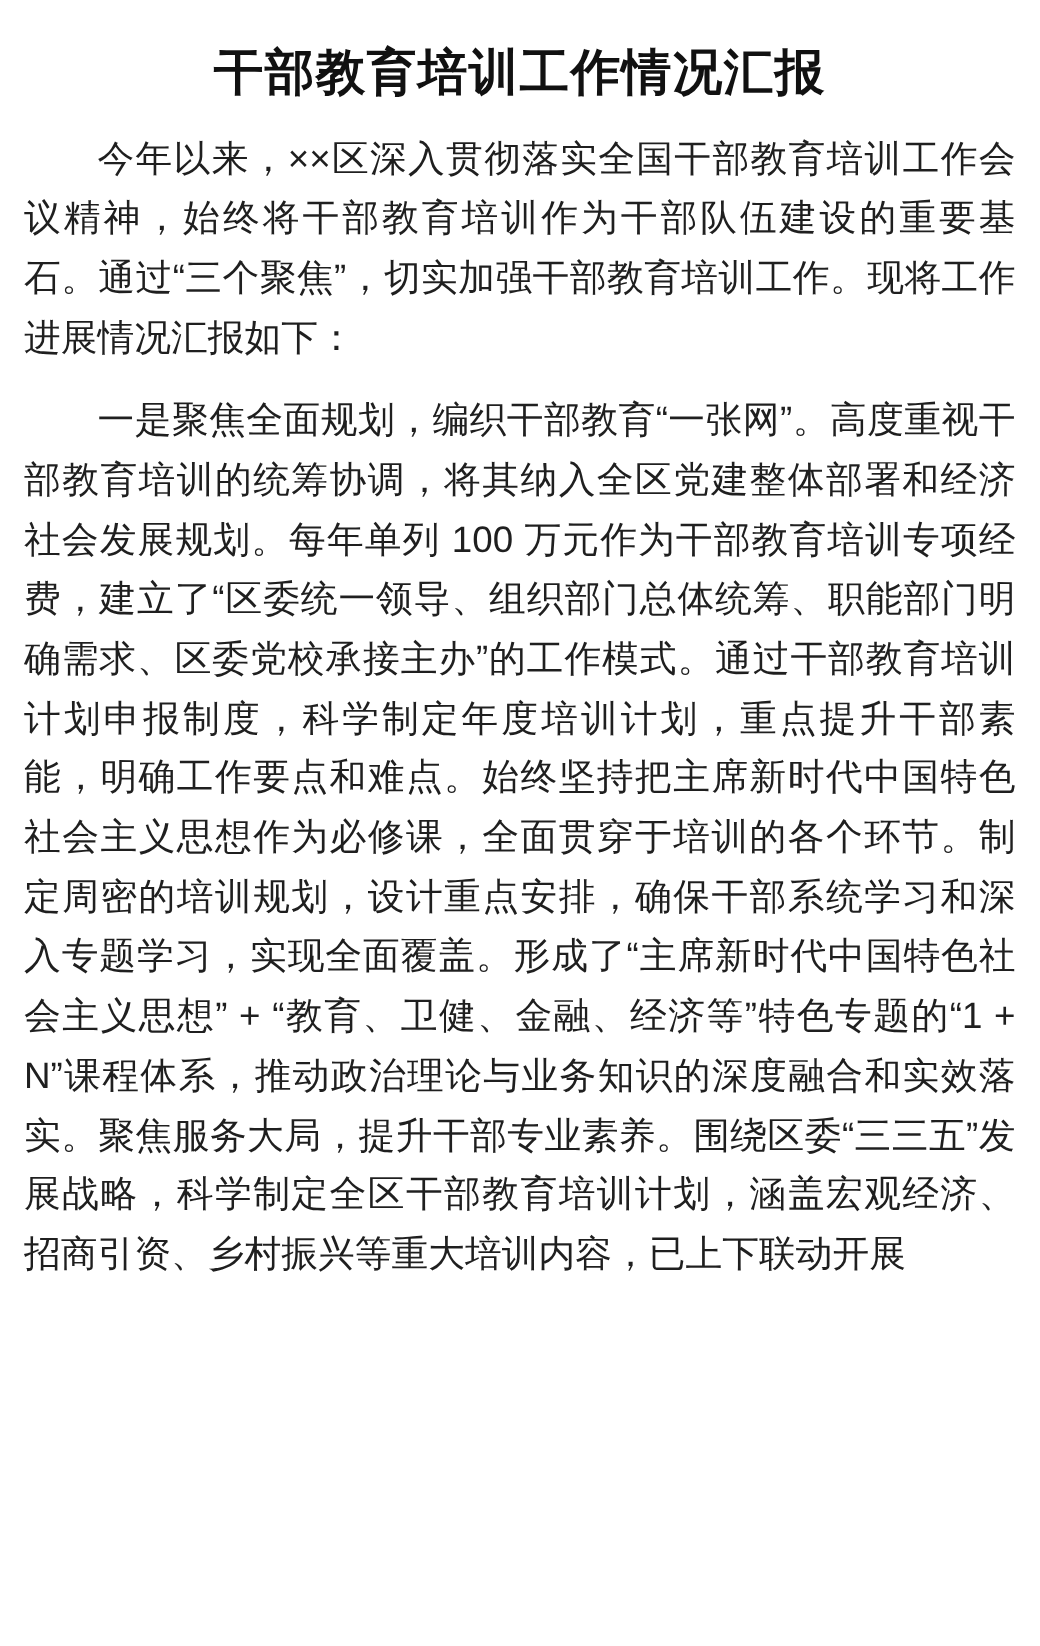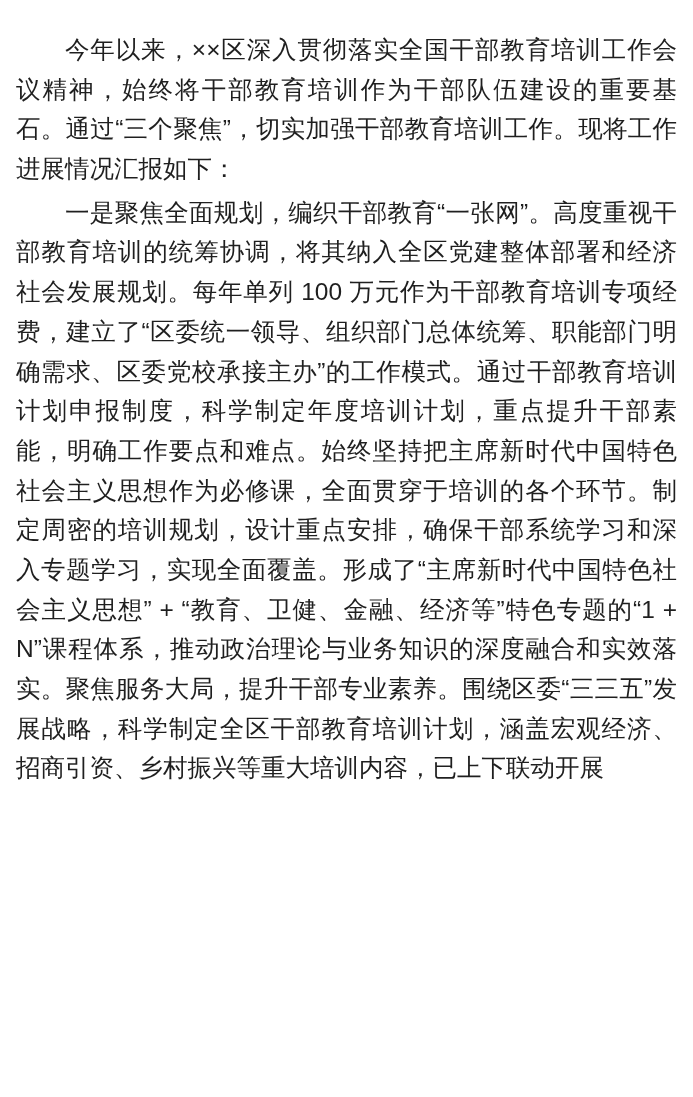--- a/index.html
+++ b/index.html
@@ -32,26 +32,27 @@
     font-family: "Liberation Sans", "DejaVu Sans", sans-serif;
   }
   .doc-body {
     font-size: 24.5px;
     line-height: 1.62;
     text-align: justify;
     text-justify: inter-ideograph;
     color: #1f1f1f;
   }
   .doc-para {
-    margin: 4px 0 1px 0;
+    margin: 16px 0 1px 0;
     text-indent: 2em;
     white-space: normal;
   }
 </style>
 </head>
 <body>
 
 <div class="page">
+  <h1 class="doc-title">干部教育培训工作情况汇报</h1>
   <div class="doc-body">
     <p class="doc-para">今年以来，××区深入贯彻落实全国干部教育培训工作会议精神，始终将干部教育培训作为干部队伍建设的重要基石。通过“三个聚焦”，切实加强干部教育培训工作。现将工作进展情况汇报如下：</p>
     <p class="doc-para">一是聚焦全面规划，编织干部教育“一张网”。高度重视干部教育培训的统筹协调，将其纳入全区党建整体部署和经济社会发展规划。每年单列 100 万元作为干部教育培训专项经费，建立了“区委统一领导、组织部门总体统筹、职能部门明确需求、区委党校承接主办”的工作模式。通过干部教育培训计划申报制度，科学制定年度培训计划，重点提升干部素能，明确工作要点和难点。始终坚持把主席新时代中国特色社会主义思想作为必修课，全面贯穿于培训的各个环节。制定周密的培训规划，设计重点安排，确保干部系统学习和深入专题学习，实现全面覆盖。形成了“主席新时代中国特色社会主义思想” + “教育、卫健、金融、经济等”特色专题的“1 + N”课程体系，推动政治理论与业务知识的深度融合和实效落实。聚焦服务大局，提升干部专业素养。围绕区委“三三五”发展战略，科学制定全区干部教育培训计划，涵盖宏观经济、招商引资、乡村振兴等重大培训内容，已上下联动开展</p>
   </div>
 </div>
 
 </body></html>

